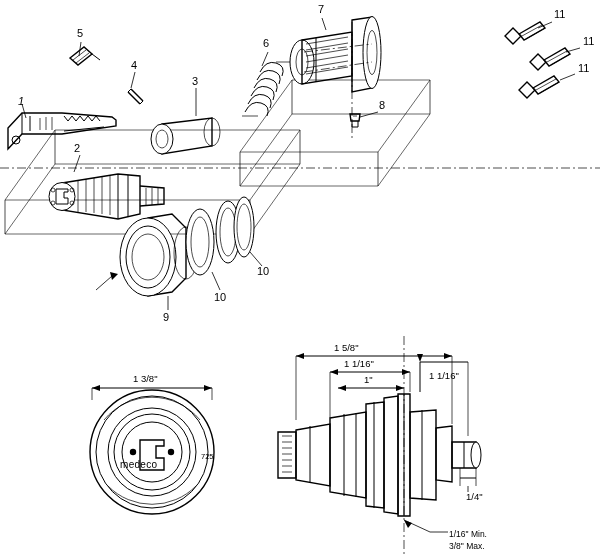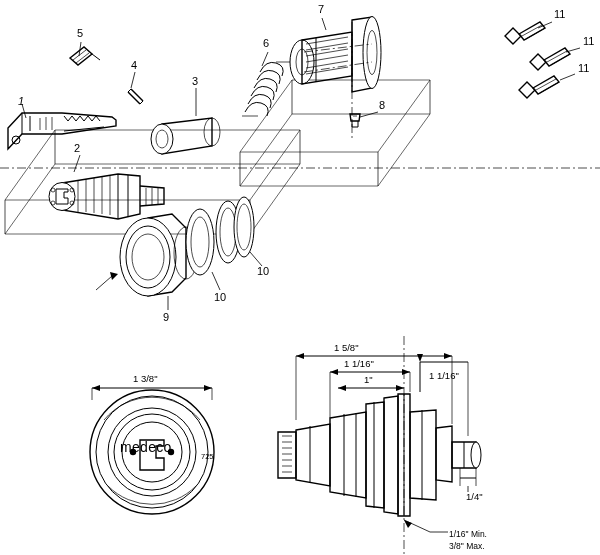--- a/index.html
+++ b/index.html
@@ -282,16 +282,16 @@
 
 <span class="dim" style="left:133px;top:374px;">1 3/8"</span>
 <span class="dim" style="left:334px;top:343px;">1 5/8"</span>
 <span class="dim" style="left:344px;top:359px;">1 1/16"</span>
 <span class="dim" style="left:364px;top:375px;">1"</span>
 <span class="dim" style="left:429px;top:371px;">1 1/16"</span>
 <span class="dim" style="left:466px;top:492px;">1/4"</span>
 <span class="dim sm" style="left:449px;top:529px;">1/16" Min.</span>
 <span class="dim sm" style="left:449px;top:541px;">3/8" Max.</span>
 
-<span class="dim" style="left:120px;top:442px;font-size:14px;letter-spacing:0.3px;">medeco</span>
+<span class="dim" style="left:120px;top:460px;font-size:10px;letter-spacing:0.3px;">medeco</span>
 <span class="dim" style="left:158px;top:452px;font-size:7.5px;margin-left:43px;">725</span>
 
 </div>
 
 </body></html>

